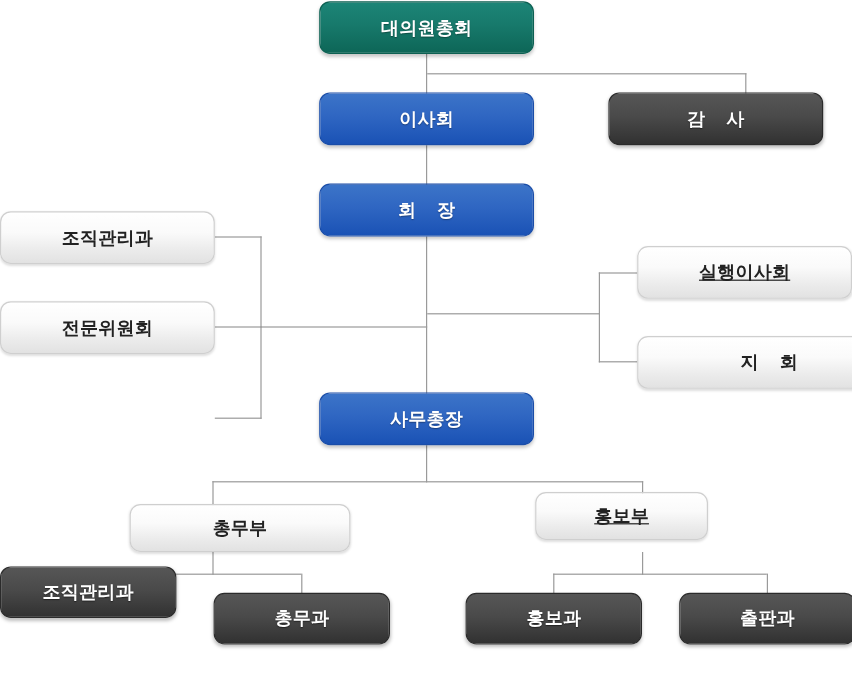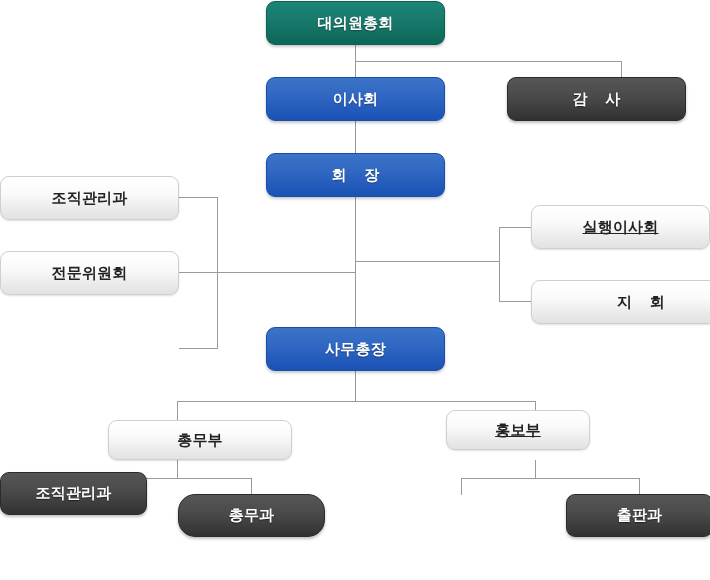--- a/index.html
+++ b/index.html
@@ -135,18 +135,19 @@
   <div class="node light" style="left:531px; top:280px; width:197px; height:44px;padding-left:23px;">지    회</div>
 
   <div class="node blue" style="left:266px; top:327px; width:179px; height:44px;">사무총장</div>
 
   <div class="node light" style="left:88px; top:420px; width:184px; height:40px;margin-left:20px;">총무부</div>
 
   <div class="node light" style="left:446px; top:410px; width:144px; height:40px;text-decoration:underline;">홍보부</div>
 
   <div class="node dark" style="left:0px; top:472px; width:147px; height:43px;">조직관리과</div>
 
-  <div class="node dark" style="left:178px; top:494px; width:147px; height:43px;border-radius:17px;">총무과</div>
+  <div class="node dark" style="left:178px; top:494px; width:147px; height:43px;">총무과</div>
 
+  <div class="node dark" style="left:388px; top:494px; width:147px; height:43px;">홍보과</div>
 
   <div class="node dark" style="left:566px; top:494px; width:147px; height:43px;">출판과</div>
 
 </div>
 
 </body></html>

